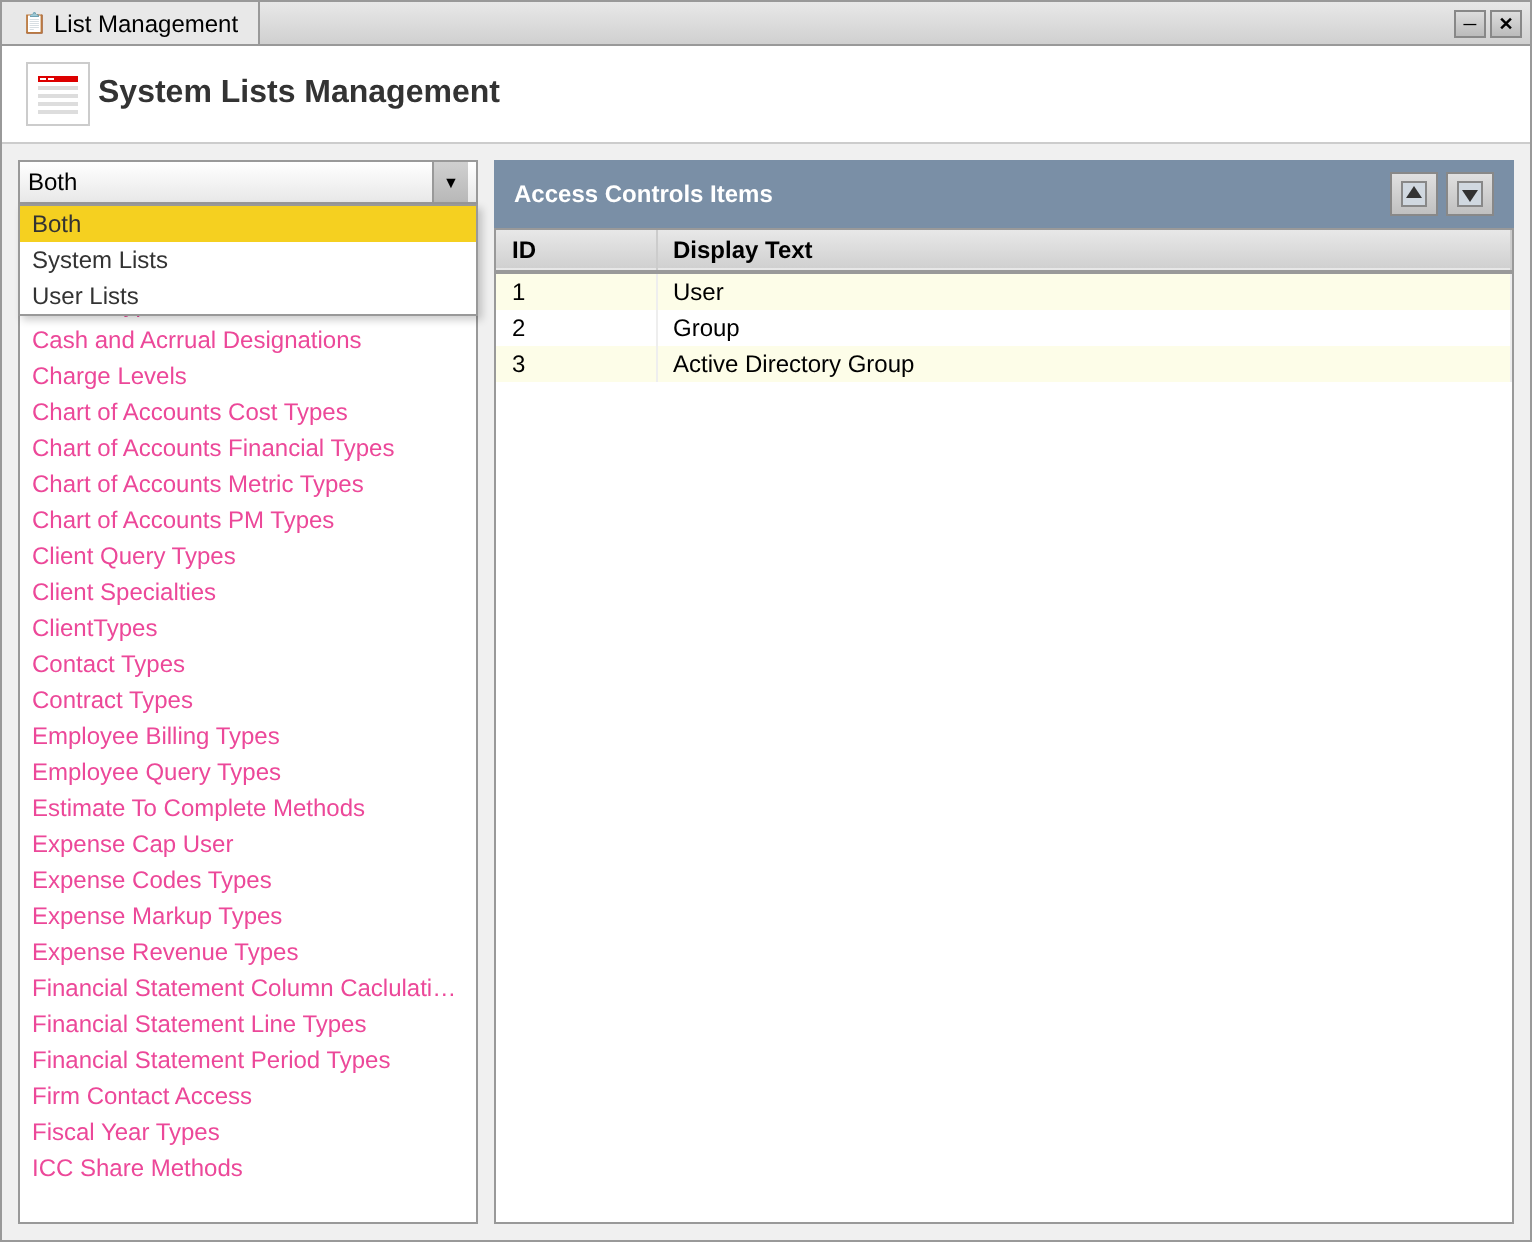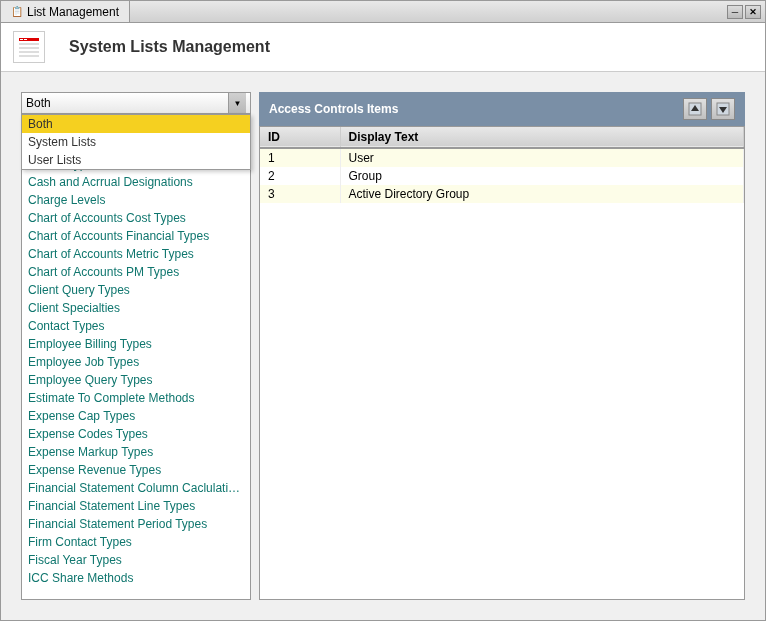--- a/index.html
+++ b/index.html
@@ -58,21 +58,21 @@
       justify-content: center;
       font-size: 9px;
       font-weight: bold;
     }
 
     .page-header {
       background: white;
       padding: 8px 12px;
       display: flex;
       align-items: center;
-      gap: 24px;
+      gap: 4px;
       border-bottom: 1px solid #ccc;
     }
 
     .header-icon {
       width: 32px;
       height: 32px;
       background: white;
       border: 1px solid #ccc;
       display: flex;
       align-items: center;
@@ -81,21 +81,21 @@
 
     .header-title {
       font-size: 16px;
       font-weight: bold;
       color: #333;
     }
 
     .content-area {
       display: flex;
       flex: 1;
-      padding: 20px;
+      padding: 8px;
       gap: 8px;
       background: #f0f0f0;
       overflow: hidden;
     }
 
     .left-panel {
       width: 230px;
       display: flex;
       flex-direction: column;
       gap: 4px;
@@ -157,21 +157,21 @@
       overflow-y: auto;
       overflow-x: hidden;
     }
 
     .list-item {
       padding: 2px 6px;
       cursor: pointer;
       white-space: nowrap;
       overflow: hidden;
       text-overflow: ellipsis;
-      color: #0f766e;
+      color: #ec4899;
     }
 
     .right-panel {
       flex: 1;
       display: flex;
       flex-direction: column;
     }
 
     .right-header {
       background: #7a8fa6;
@@ -298,33 +298,34 @@
         <div class="list-item">Billing Terms</div>
         <div class="list-item">Border Types</div>
         <div class="list-item">Cash and Acrrual Designations</div>
         <div class="list-item">Charge Levels</div>
         <div class="list-item">Chart of Accounts Cost Types</div>
         <div class="list-item">Chart of Accounts Financial Types</div>
         <div class="list-item">Chart of Accounts Metric Types</div>
         <div class="list-item">Chart of Accounts PM Types</div>
         <div class="list-item">Client Query Types</div>
         <div class="list-item">Client Specialties</div>
+        <div class="list-item">ClientTypes</div>
         <div class="list-item">Contact Types</div>
+        <div class="list-item">Contract Types</div>
         <div class="list-item">Employee Billing Types</div>
-        <div class="list-item">Employee Job Types</div>
         <div class="list-item">Employee Query Types</div>
         <div class="list-item">Estimate To Complete Methods</div>
-        <div class="list-item">Expense Cap Types</div>
+        <div class="list-item">Expense Cap User</div>
         <div class="list-item">Expense Codes Types</div>
         <div class="list-item">Expense Markup Types</div>
         <div class="list-item">Expense Revenue Types</div>
         <div class="list-item">Financial Statement Column Caclulation Ty</div>
         <div class="list-item">Financial Statement Line Types</div>
         <div class="list-item">Financial Statement Period Types</div>
-        <div class="list-item">Firm Contact Types</div>
+        <div class="list-item">Firm Contact Access</div>
         <div class="list-item">Fiscal Year Types</div>
         <div class="list-item">ICC Share Methods</div>
 
       </div>
     </div>
 
     <div class="right-panel">
       <div class="right-header">
         <span>Access Controls Items</span>
         <div class="header-buttons">

